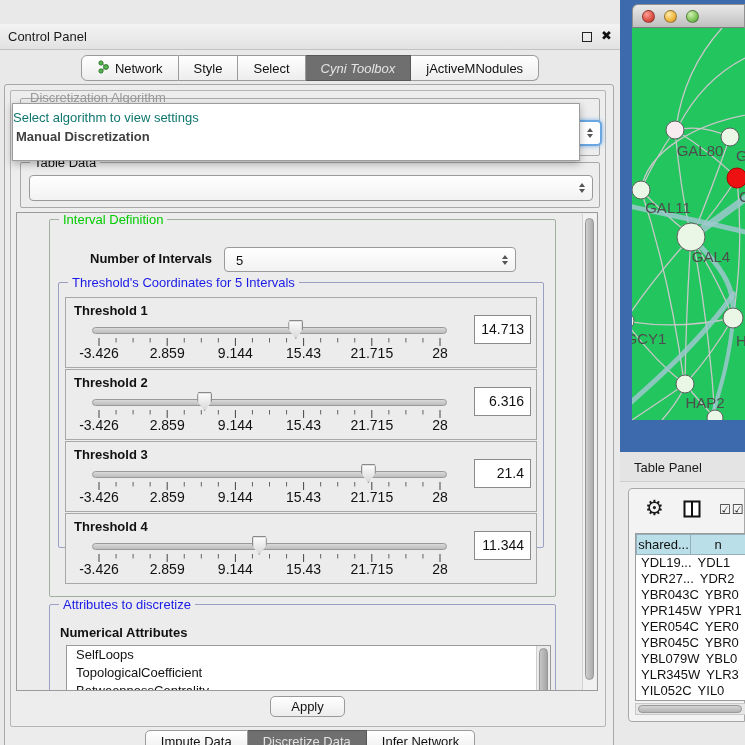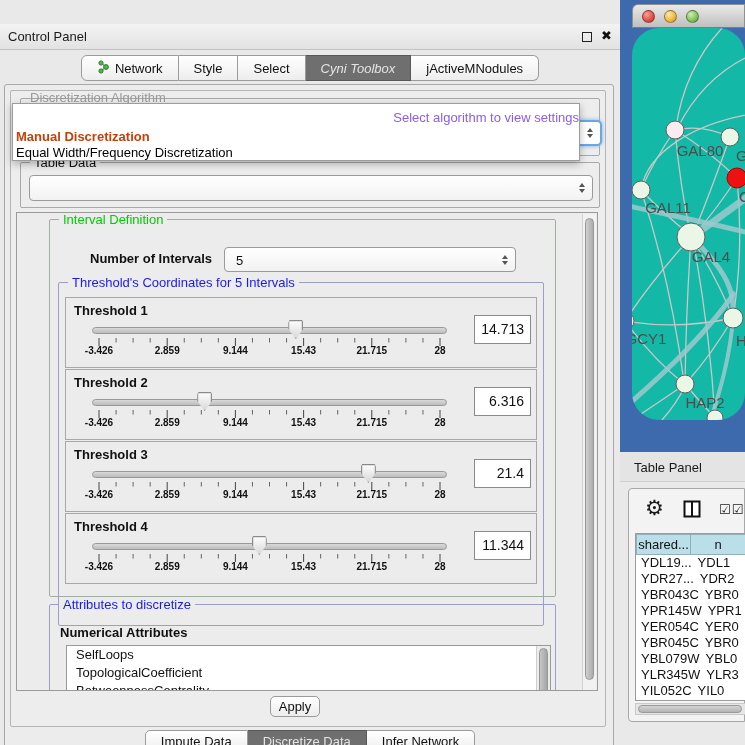--- a/index.html
+++ b/index.html
@@ -33,22 +33,22 @@
   .grouplabel { position:absolute; top:-8px; left:9px; background:#ededed; padding:0 4px; font-size:13px; }
   .lbl-green { color:#00cc00; }
   .lbl-blue  { color:#1a1ae6; }
 
   .algo-label { position:absolute; left:30px; top:66px; color:#9a9a9a; z-index:2; }
   .focus-combo { position:absolute; left:560px; top:96px; width:42px; height:26px; z-index:5;
                  background:#fff; border:2px solid #6aa7e0; border-radius:5px; box-shadow:0 0 4px #7ab0e8; }
 
   .popup { position:absolute; left:12px; top:79px; width:568px; height:58px; z-index:10;
            background:#fff; border:1px solid #9c9c9c; box-shadow:0 3px 8px rgba(0,0,0,.28); }
-  .popup .prompt { position:absolute; left:0; right:0; top:6px; text-align:right; color:#8b5cf6; }
-  .popup .opt1 { position:absolute; left:3px; top:25px; font-weight:bold; color:#c2410c; }
+  .popup .prompt { position:absolute; left:0; right:0; top:6px; text-align:left; color:#0f766e; }
+  .popup .opt1 { position:absolute; left:3px; top:25px; font-weight:bold; color:#404040; }
   .popup .opt2 { position:absolute; left:3px; top:41px; color:#000; }
 
   .combo { position:absolute; background:linear-gradient(#ffffff,#f2f2f2); border:1px solid #9a9a9a;
            border-radius:4px; }
   .combo .val { position:absolute; left:11px; top:50%; transform:translateY(-50%); white-space:nowrap; }
   .stepper { position:absolute; right:7px; top:50%; transform:translateY(-50%);
              display:flex; flex-direction:column; gap:2px; }
   .tri-up { width:0; height:0; border-left:3.5px solid transparent; border-right:3.5px solid transparent;
             border-bottom:4.5px solid #555; }
   .tri-dn { width:0; height:0; border-left:3.5px solid transparent; border-right:3.5px solid transparent;
@@ -65,34 +65,34 @@
   .thr-panel { position:absolute; left:6px; width:472px; height:71px; background:#ececec;
                border:1px solid #a8a8a8; }
   .thr-title { position:absolute; left:8px; top:5px; font-weight:bold; }
   .track { position:absolute; left:26px; top:29px; width:355px; height:7px; border-radius:4px;
            background:linear-gradient(#d9d9d9,#bdbdbd); border:1px solid #999; }
   .thumb { position:absolute; top:22px; width:15px; height:19px;
            clip-path:polygon(8% 0,92% 0,100% 14%,100% 48%,50% 100%,0 48%,0 14%);
            background:linear-gradient(#ffffff,#d6d6d6); box-shadow:inset 0 0 0 1.2px #8a8a8a; }
   .ticks { position:absolute; left:26px; top:38px; width:355px; height:10px; }
   .ticklabels { position:absolute; left:26px; top:47px; width:355px; height:13px; }
-  .ticklabels span { position:absolute; width:50px; text-align:center; font-size:10px; font-weight:bold; color:#111; }
+  .ticklabels span { position:absolute; width:50px; text-align:center; font-size:14px; font-weight:normal; color:#111; }
   .valbox { position:absolute; left:408px; top:17px; width:57px; height:29px; background:#fff;
             border:1px solid #8a8a8a; font-size:14px; text-align:right; line-height:27px; padding-right:6px; }
 
   .attr-title { position:absolute; left:10px; top:20px; font-weight:bold; }
   .listbox { position:absolute; left:16px; top:40px; width:485px; height:160px; background:#fff;
              border:1px solid #9a9a9a; overflow:hidden; }
   .listbox .item { padding:1px 0 1px 9px; line-height:16px; }
   .list-scroll { position:absolute; right:0; top:0; width:14px; height:100%; background:#ececec;
                  border-left:1px solid #cfcfcf; }
   .list-scroll .thumb-v2 { position:absolute; left:2px; top:2px; width:9px; height:95%; border-radius:5px;
                  background:linear-gradient(90deg,#c6c6c6,#a5a5a5); border:1px solid #979797; }
 
-  .apply-btn { position:absolute; left:270px; top:672px; width:50px; height:21px;
+  .apply-btn { position:absolute; left:270px; top:672px; width:75px; height:21px;
                background:linear-gradient(#ffffff,#ececec); border:1px solid #9a9a9a; border-radius:5px;
                text-align:center; line-height:19px; }
 
   .bottom-tabbar { position:absolute; left:0; top:706px; width:620px; height:23px;
                    display:flex; justify-content:center; }
   .btab { height:23px; display:flex; align-items:center; padding:0 15px;
           background:linear-gradient(#ffffff,#ededed); border:1px solid #9b9b9b; border-left:none; }
   .btab:first-child { border-left:1px solid #9b9b9b; border-radius:5px 0 0 5px; }
   .btab:last-child { border-radius:0 5px 5px 0; }
   .btab.selected { background:#6f6f6f; border-color:#585858; color:#e4e4e4; }
@@ -100,21 +100,21 @@
   
   .right-pane { position:absolute; left:620px; top:0; width:125px; height:745px; background:#e9e9e9; }
   .net-frame { position:absolute; left:0; top:0; width:125px; height:452px; background:#3d6aad; }
   .net-titlebar { position:absolute; left:12px; top:4px; width:113px; height:24px;
                   background:linear-gradient(#e9e9e9,#bfbfbf); border:1px solid #8f8f8f; border-bottom-color:#7d7d7d;
                   border-radius:6px 0 0 0; }
   .tl { position:absolute; top:5px; width:13px; height:13px; border-radius:50%; border:1px solid rgba(0,0,0,.35); }
   .tl.red { left:9px;  background:radial-gradient(circle at 35% 30%, #ff9e96, #dd4f43 60%, #b23229); }
   .tl.yel { left:31px; background:radial-gradient(circle at 35% 30%, #ffe9a8, #eeb63d 60%, #c3882a); }
   .tl.grn { left:53px; background:radial-gradient(circle at 35% 30%, #d2f0b4, #7cc356 60%, #53933a); }
-  .net-canvas { position:absolute; left:12px; top:28px; width:113px; height:392px; background:#14b8a6; overflow:hidden;border-radius:27px; }
+  .net-canvas { position:absolute; left:12px; top:28px; width:113px; height:392px; background:#22c55e; overflow:hidden; }
 
   .tp-bar { position:absolute; left:0; top:452px; width:125px; height:30px; background:#e4e4e4;
             border-bottom:1px solid #cfcfcf; }
   .tp-bar .t { position:absolute; left:14px; top:8px; color:#1a1a1a; }
   .tp-panel { position:absolute; left:8px; top:488px; width:117px; height:234px; background:#f3f3f3;
               border:1px solid #a8a8a8; border-radius:4px 0 0 4px; }
   .tp-toolbar { position:absolute; left:0; top:0; width:117px; height:44px; }
   .gear { position:absolute; left:16px; top:7px; font-size:21px; color:#1b1b1b; }
   .splitcol { position:absolute; left:54px; top:11px; }
   .cbs { position:absolute; left:90px; top:13px; font-size:13px; color:#222; letter-spacing:1px; white-space:nowrap; }
@@ -182,21 +182,20 @@
     <div class="focus-combo">
       <span class="stepper">
         <i class="tri-up"></i>
           <i class="tri-dn"></i>
       </span>
     </div>
 
     <div class="popup">
       <div class="prompt">Select algorithm to view settings</div>
       <div class="opt1">Manual Discretization</div>
-      <div class="opt2">Equal Width/Frequency Discretization</div>
     </div>
 
     <div class="groupbox" style="left:20px; top:138px; width:580px; height:46px; z-index:1;">
       <span class="grouplabel">Table Data</span>
       <div class="combo" style="left:8px; top:12px; width:564px; height:26px;">
         <span class="stepper">
           <i class="tri-up"></i>
             <i class="tri-dn"></i>
         </span>
       </div>
@@ -209,21 +208,21 @@
 
         <span class="noi-label">Number of Intervals</span>
         <div class="combo" style="left:174px; top:27px; width:292px; height:25px;">
           <span class="val">5</span>
           <span class="stepper">
             <i class="tri-up"></i>
               <i class="tri-dn"></i>
           </span>
         </div>
 
-        <div class="groupbox" style="left:8px; top:62px; width:486px; height:344px; border-color:#9aa0c4;">
+        <div class="groupbox" style="left:8px; top:62px; width:486px; height:266px; border-color:#9aa0c4;">
           <span class="grouplabel lbl-blue" style="background:#ececec;">Threshold's Coordinates for 5 Intervals</span>
           <div id="threshold-stack">
               <div class="thr-panel" style="top: 14px;">
                 <div class="thr-title">Threshold 1</div>
                 <div class="track"></div>
                 <div class="ticks"><svg width="355" height="10">
                     <line x1="7" y1="0" x2="7" y2="8" stroke="#444" stroke-width="1"></line>
                     <line x1="24.05" y1="0" x2="24.05" y2="4.5" stroke="#555" stroke-width="0.9"></line>
                     <line x1="41.1" y1="0" x2="41.1" y2="4.5" stroke="#555" stroke-width="0.9"></line>
                     <line x1="58.150000000000006" y1="0" x2="58.150000000000006" y2="4.5" stroke="#555" stroke-width="0.9"></line>

